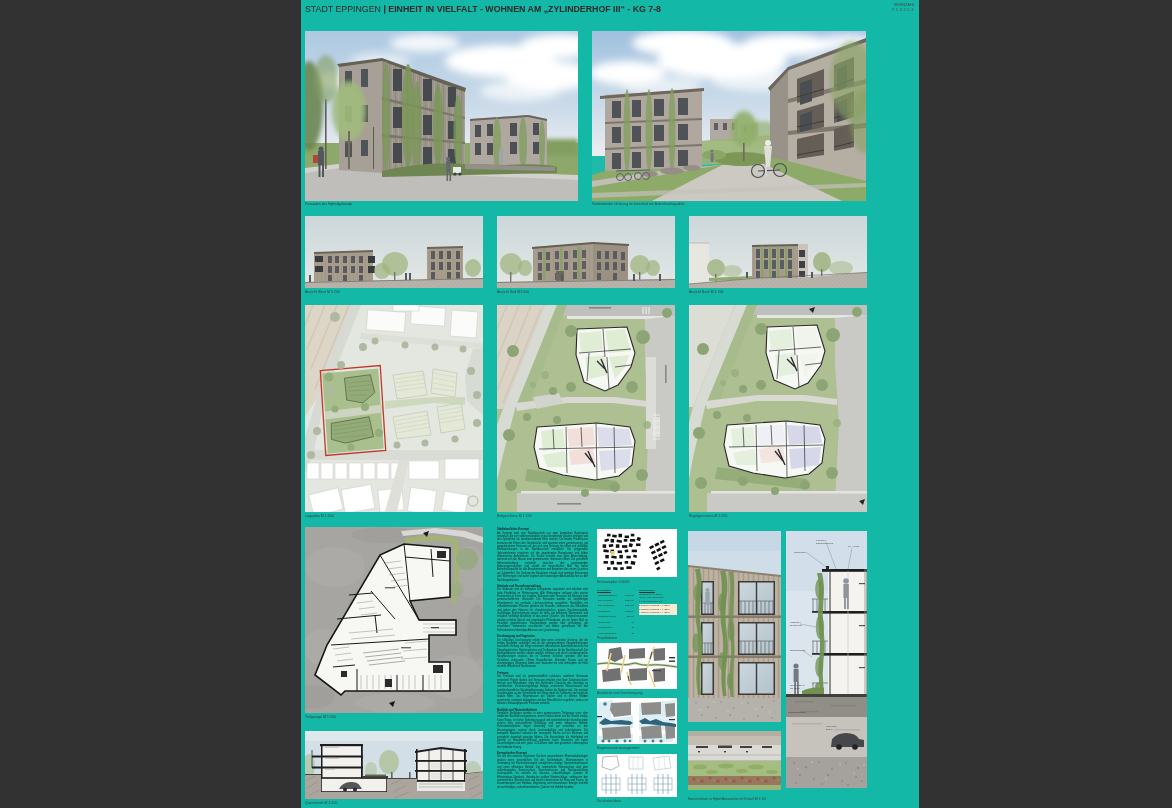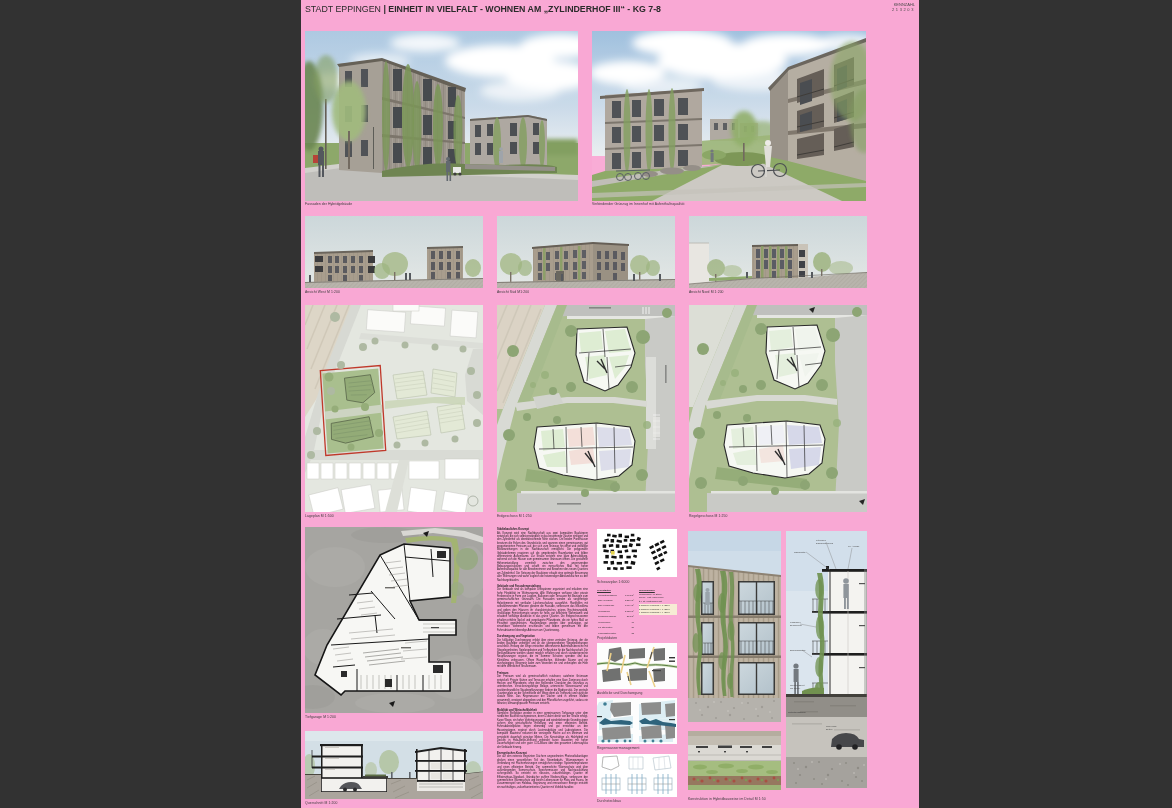--- a/index.html
+++ b/index.html
@@ -1,18 +1,18 @@
 <!DOCTYPE html>
 <html><head>
 <meta charset="utf-8">
 <style>
   html,body{margin:0;padding:0;background:#323232;width:1172px;height:808px;overflow:hidden;}
   *{box-sizing:border-box;}
   body{font-family:"Liberation Sans",sans-serif;}
-  #board{position:absolute;left:301px;top:0;width:618px;height:808px;background:#f9a8d4;}
+  #board{position:absolute;left:301px;top:0;width:618px;height:808px;background:#14b8a6;}
   .p{position:absolute;}
   .cap{position:absolute;font-size:3.4px;color:#3a3a3a;white-space:nowrap;letter-spacing:0.1px;}
   svg{display:block;}
 </style>
 </head>
 <body>
 
 <div id="board">
 
   <div style="position:absolute;left:4px;top:4px;font-size:8.8px;color:#2a2a2a;white-space:nowrap;letter-spacing:0px;"><span style="font-weight:400;">STADT EPPINGEN </span><span style="font-weight:700;">| EINHEIT IN VIELFALT - WOHNEN AM „ZYLINDERHOF III“ - KG 7-8</span></div>

